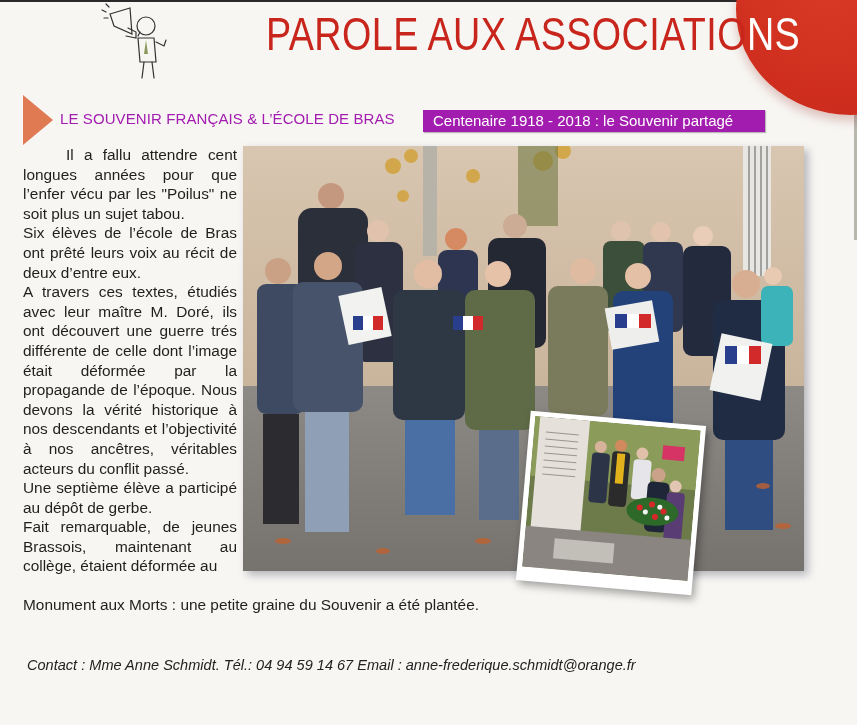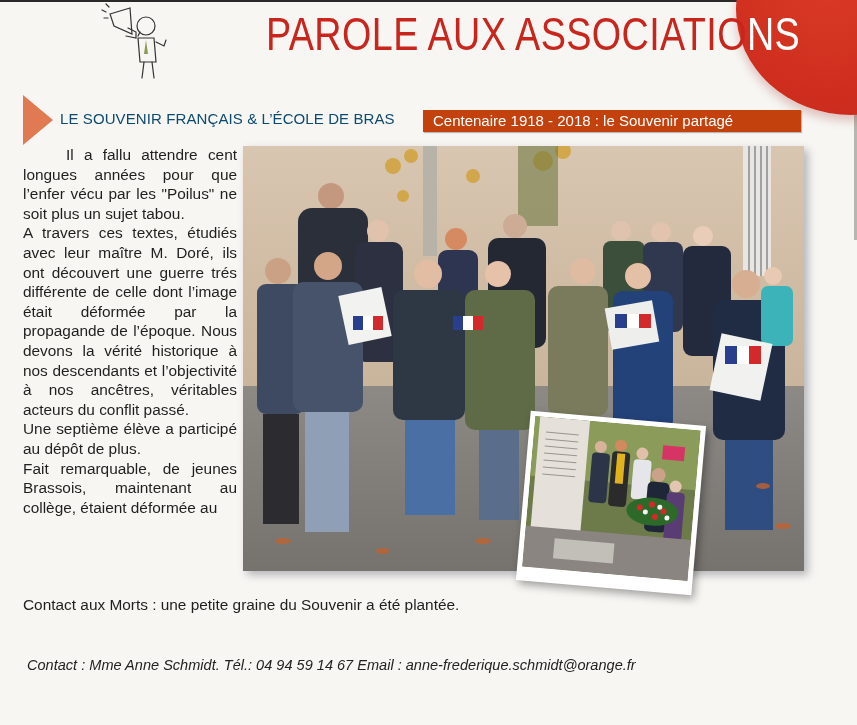--- a/index.html
+++ b/index.html
@@ -35,26 +35,26 @@
     line-height: 56px;
   }
   .page-title .on-red { color: #ffffff; }
   .arrow-marker {
     position: absolute; left: 23px; top: 95px; width: 0; height: 0;
     border-top: 25px solid transparent; border-bottom: 25px solid transparent;
     border-left: 30px solid #e07a52;
   }
   .section-heading {
     position: absolute; left: 60px; top: 110px;
-    font-size: 15px; color: #0c4a6e; white-space: nowrap;
+    font-size: 15px; color: #a21caf; white-space: nowrap;
     letter-spacing: 0.1px;
   }
   .subtitle-badge {
-    position: absolute; left: 423px; top: 110px; width: 378px; height: 22px;
-    background: #c2410c; color: #ffffff;
+    position: absolute; left: 423px; top: 110px; width: 342px; height: 22px;
+    background: #a21caf; color: #ffffff;
     font-size: 15px; line-height: 22px; padding-left: 10px; white-space: nowrap;
     box-shadow: 1px 1px 1px rgba(0,0,0,0.25);
   }
   .body-column {
     position: absolute; left: 23px; top: 145px; width: 214px;
     font-size: 15.4px; line-height: 19.6px; text-align: justify;
     color: #1f1f1d;
   }
   .body-column p { margin: 0; }
   .body-column .indent { text-indent: 43px; }
@@ -108,27 +108,28 @@
 </svg>
 
 <div class="page-title"><span>PAROLE AUX ASSOCIATIO</span><span class="on-red">NS</span></div>
 
 <div class="arrow-marker"></div>
 <div class="section-heading">LE SOUVENIR FRANÇAIS &amp; L’ÉCOLE DE BRAS</div>
 <div class="subtitle-badge">Centenaire 1918 - 2018 : le Souvenir partagé</div>
 
 <div class="body-column">
   <p class="indent">Il a fallu attendre cent longues années pour que l’enfer vécu par les "Poilus" ne soit plus un sujet tabou.</p>
+  <p>Six élèves de l’école de Bras ont prêté leurs voix au récit de deux d’entre eux.</p>
   <p>A travers ces textes, étudiés avec leur maître M. Doré, ils ont découvert une guerre trés différente de celle dont l’image était déformée par la propagande de l’époque. Nous devons la vérité historique à nos descendants et l’objectivité à nos ancêtres, véritables acteurs du conflit passé.</p>
-  <p>Une septième élève a participé au dépôt de plus.</p>
+  <p>Une septième élève a participé au dépôt de gerbe.</p>
   <p>Fait remarquable, de jeunes Brassois, maintenant au collège, étaient déformée au</p>
 </div>
 
 <div class="wide-lines">
-  <div>Contact aux Morts : une petite graine du Souvenir a été plantée.</div>
+  <div>Monument aux Morts : une petite graine du Souvenir a été plantée.</div>
 </div>
 
 <div class="contact-line">Contact : Mme Anne Schmidt. Tél.: 04 94 59 14 67 Email : anne-frederique.schmidt@orange.fr</div>
 
 <div class="main-photo" title="Group of schoolchildren holding French flags and reading texts at a ceremony">
   <svg viewBox="0 0 561 425" preserveAspectRatio="none">
     <defs>
       <linearGradient id="wall" x1="0" y1="0" x2="0" y2="1">
         <stop offset="0" stop-color="#d9c6b0"></stop>
         <stop offset="1" stop-color="#c9b49c"></stop>

